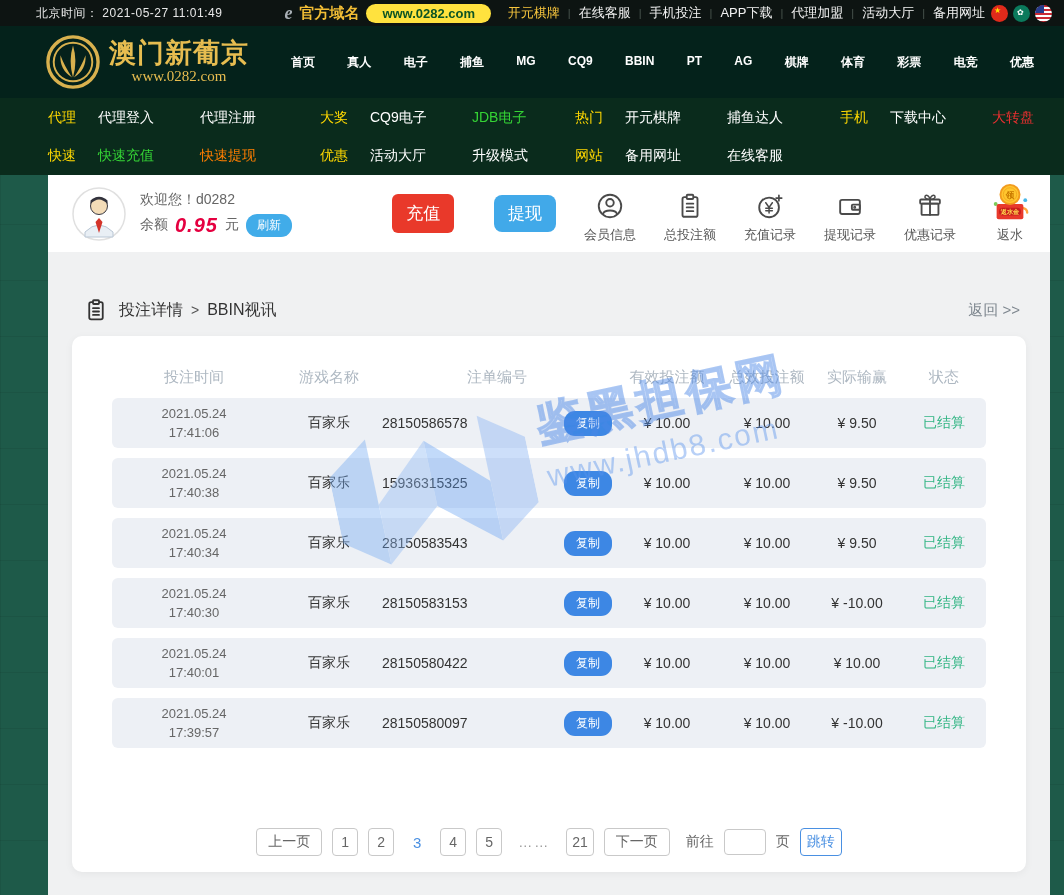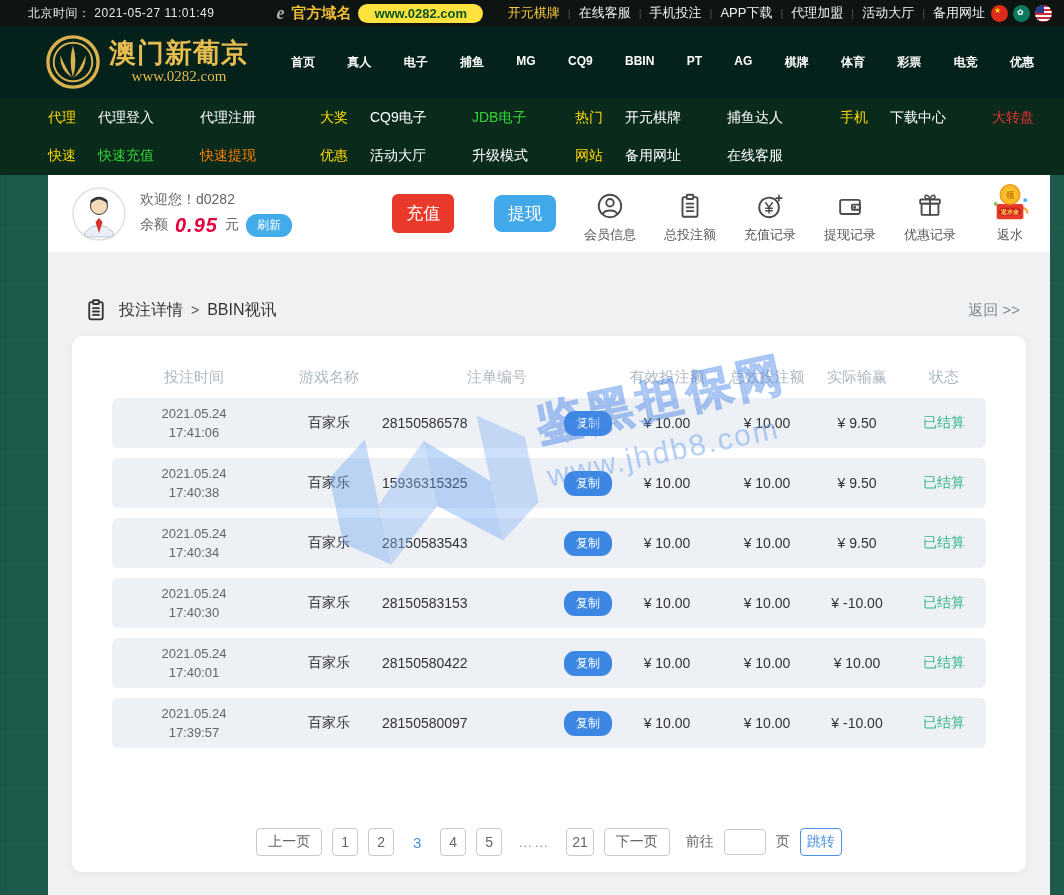--- a/index.html
+++ b/index.html
@@ -10,21 +10,21 @@
     background-image:
       linear-gradient(rgba(0,0,0,0.07) 1px, transparent 1px),
       linear-gradient(90deg, rgba(0,0,0,0.07) 1px, transparent 1px);
     background-size:56px 56px;
   }
   a { text-decoration:none; cursor:pointer; }
   button { cursor:pointer; font-family:inherit; }
 
   
   .topbar { height:26px; background:#0d1412; display:flex; align-items:center; font-size:12px; color:#e8e8e8; }
-  .tb-time { margin-left:28px; letter-spacing:0.5px; }
+  .tb-time { margin-left:36px; letter-spacing:0.5px; }
   .tb-center { display:flex; align-items:center; margin-left:62px; gap:7px; }
   .ie-icon { font-family:"Liberation Serif", serif; font-style:italic; font-weight:900; font-size:18px; color:#a9b0b6; line-height:1; }
   .ie-icon::before { content:"e"; }
   .tb-domain-label { color:#f2be35; font-weight:bold; font-size:15px; }
   .tb-pill { background:#ffe23e; color:#0c5424; font-weight:bold; font-size:13px; border-radius:11px; padding:2px 16px; }
   .tb-links { margin-left:auto; display:flex; align-items:center; font-size:13px; }
   .tb-link { color:#f2f2f2; }
   .tb-link::after { content:"|"; color:#4a564f; margin:0 8px; font-size:11px; }
   .tb-link:last-child::after { content:""; margin:0; }
   .flags { display:flex; gap:5px; margin:0 12px 0 6px; }

